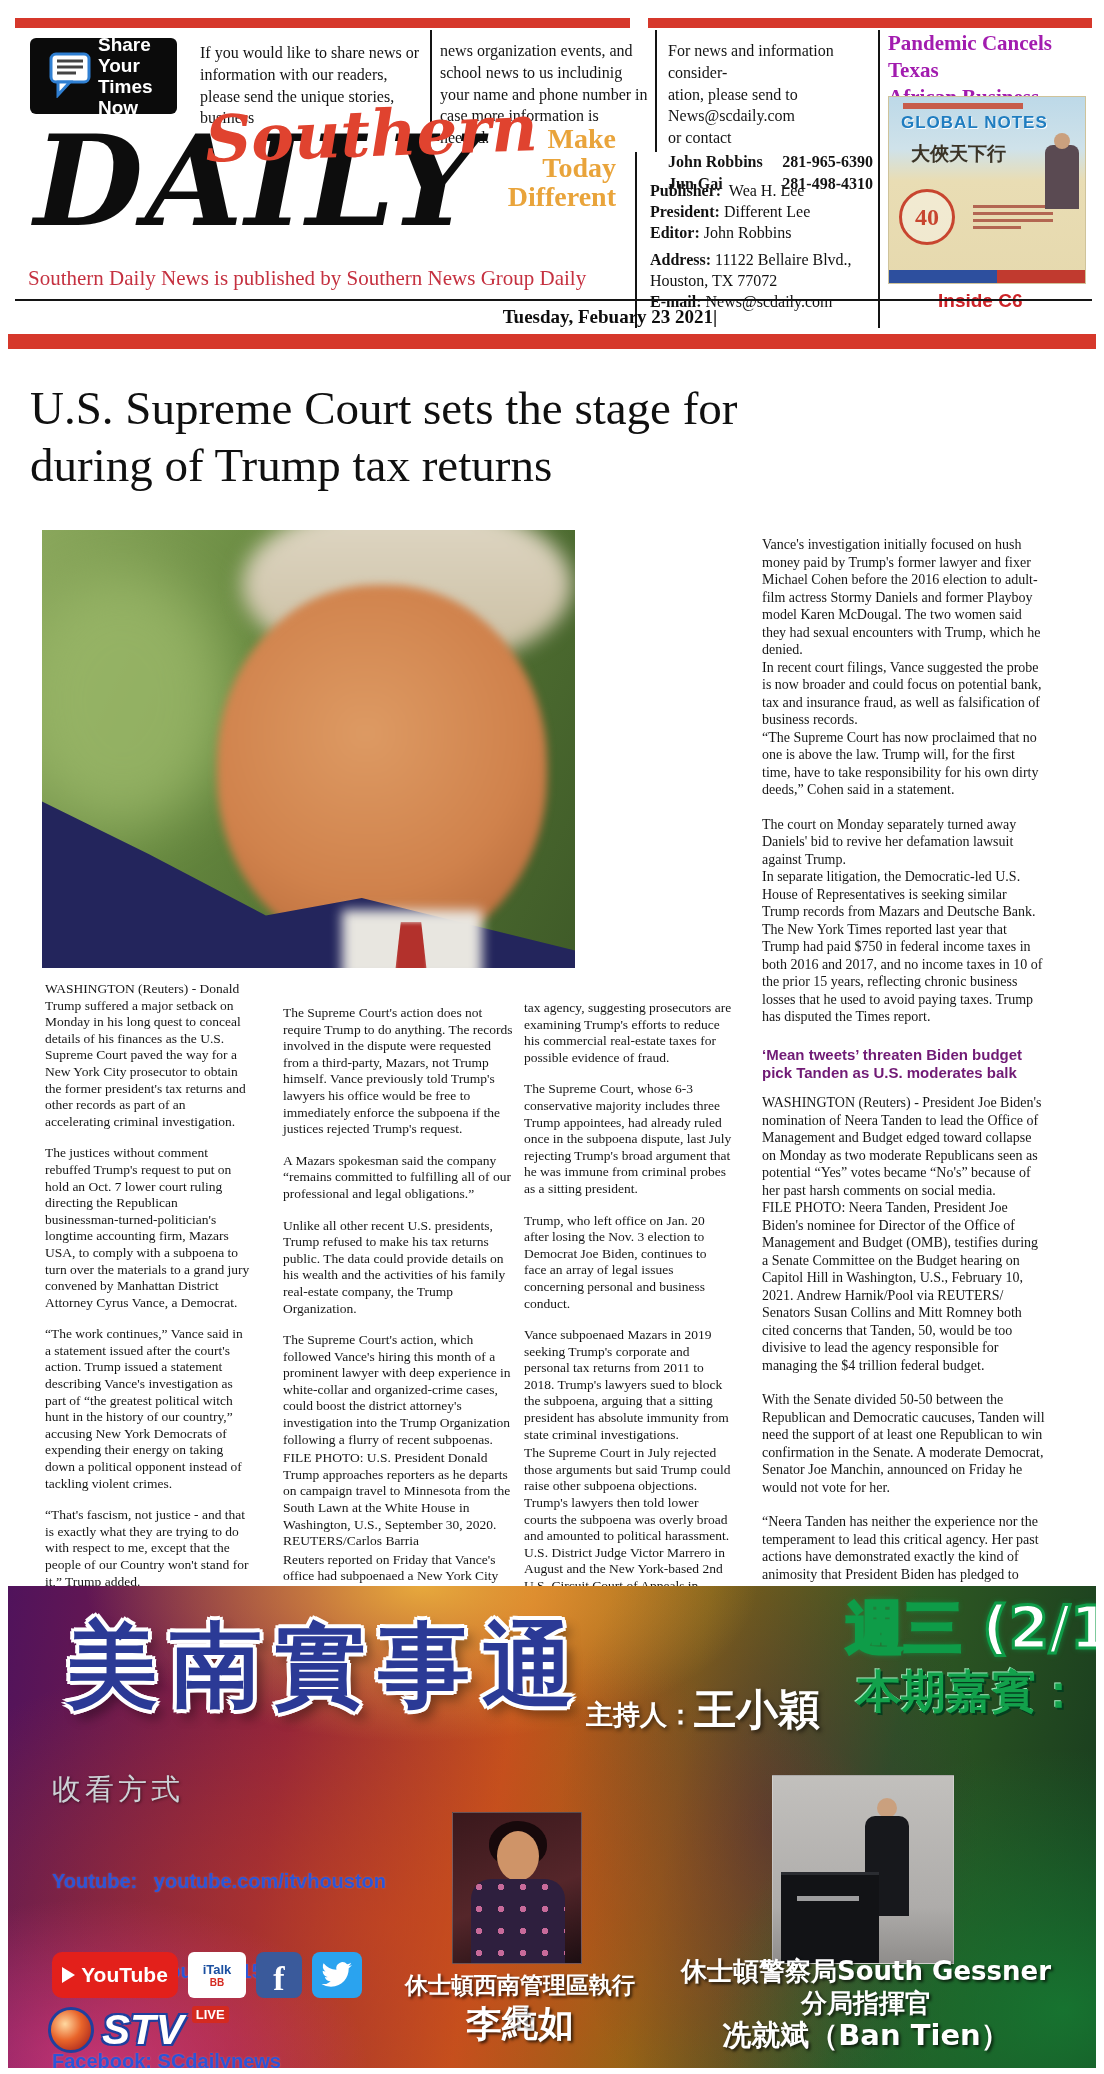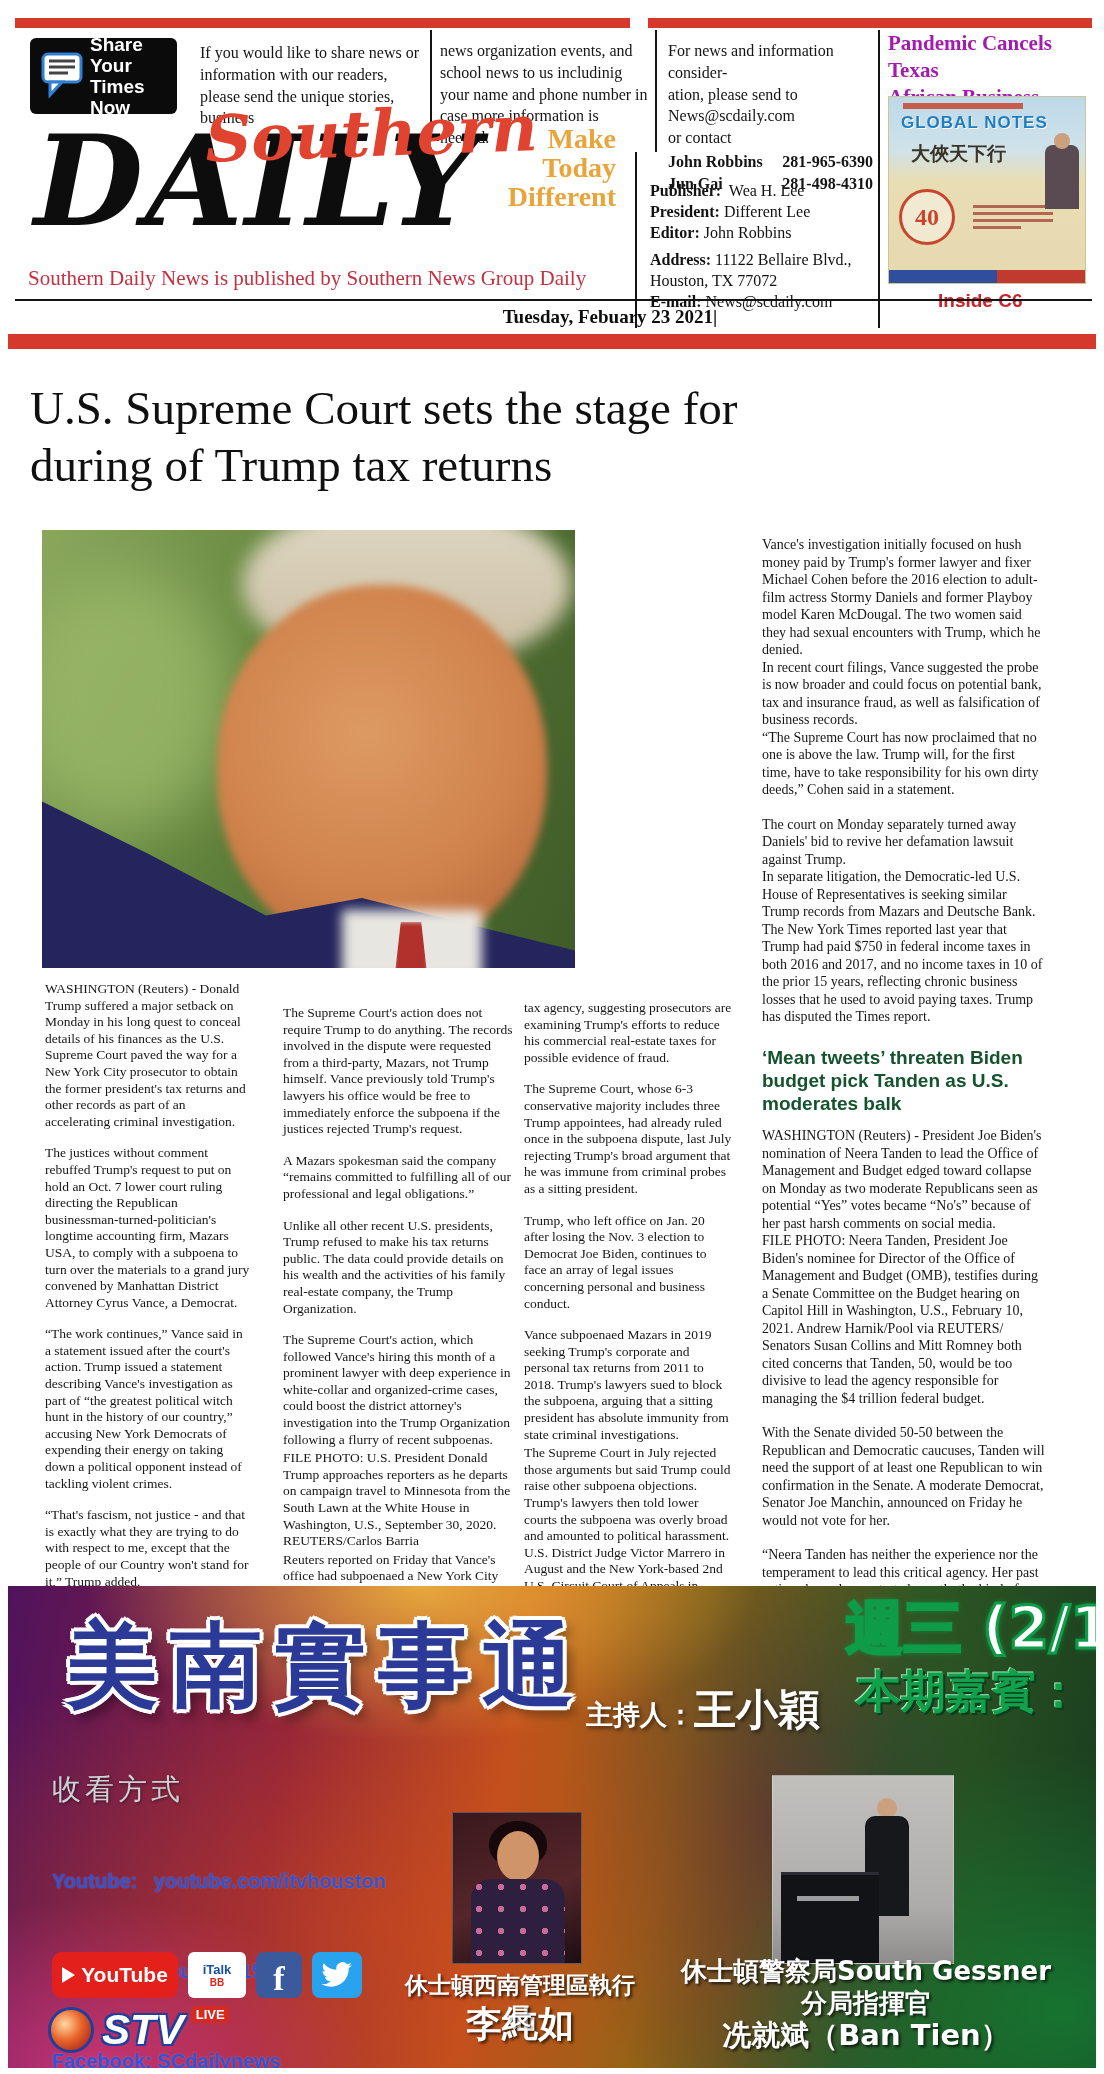--- a/index.html
+++ b/index.html
@@ -7,21 +7,21 @@
   .page{position:relative;width:1104px;height:2074px;background:#fff;
         font-family:"Liberation Serif",serif;color:#111;overflow:hidden}
   .abs{position:absolute}
   .redbar{position:absolute;background:#d6382b}
   .vline{position:absolute;width:2px;background:#141414}
   .hline{position:absolute;height:2px;background:#141414}
   .serif-sm{font-size:16px;line-height:1.36;color:#141414}
   .bold{font-weight:bold}
   
   .share-badge{position:absolute;left:30px;top:38px;width:147px;height:76px;background:#0b0b0b;
-      border-radius:6px;display:flex;align-items:center;padding:10px;gap:6px}
+      border-radius:6px;display:flex;align-items:center;padding:18px;gap:6px}
   .share-badge .txt{color:#fff;font-family:"Liberation Sans",sans-serif;font-weight:bold;
       font-size:19px;line-height:21px}
   .logo-script{position:absolute;left:205px;top:96px;font-family:"DejaVu Serif",serif;
       font-style:italic;font-weight:bold;font-size:64px;color:#e0432f;transform:rotate(-2deg)}
   .logo-main{position:absolute;left:34px;top:118px;font-family:"DejaVu Serif",serif;
       font-style:italic;font-weight:bold;font-size:126px;line-height:1;color:#0d0d0d;letter-spacing:2px}
   .logo-slogan{position:absolute;left:478px;top:124px;width:138px;text-align:right;
       font-weight:bold;font-size:28px;line-height:1.04;color:#e9a43b}
   .tagline{position:absolute;left:28px;top:266px;font-size:21px;color:#c53140}
   .staff-line{font-size:16px;line-height:21px}
@@ -32,22 +32,22 @@
   .dateline{position:absolute;left:170px;top:306px;width:880px;text-align:center;
       font-weight:bold;font-size:19px;color:#0d0d0d}
   
   .headline{position:absolute;left:30px;top:380px;font-size:47px;line-height:1.22;color:#101010}
   .cols{position:absolute;font-size:13.5px;line-height:16.6px;color:#161616}
   .cols p{margin:0 0 15px 0}
   .cols p.tight{margin-bottom:2px}
   .rcol{position:absolute;left:762px;top:536px;width:284px;font-size:14px;line-height:17.5px;color:#161616}
   .rcol p{margin:0}
   .rcol p.gap{margin-top:17px}
-  .subhead{font-family:"Liberation Sans",sans-serif;font-weight:bold;font-size:19px;
-      line-height:1.22;color:#14532d;margin:20px 0 12px 0}
+  .subhead{font-family:"Liberation Sans",sans-serif;font-weight:bold;font-size:15px;
+      line-height:1.22;color:#701a75;margin:20px 0 12px 0}
   
   .photo{position:absolute;left:42px;top:530px;width:533px;height:438px;overflow:hidden;
       background:linear-gradient(115deg,#8aa75c 0%,#66883f 35%,#4d6c30 70%,#3f5b28 100%)}
   .photo .blob1{position:absolute;left:-30px;top:40px;width:220px;height:260px;border-radius:50%;
       background:#9cb96a;filter:blur(30px);opacity:.8}
   .photo .hair{position:absolute;left:200px;top:-30px;width:330px;height:170px;border-radius:50%;
       background:linear-gradient(#e0d8c6,#c9bda0);filter:blur(10px)}
   .photo .face{position:absolute;left:175px;top:55px;width:330px;height:370px;border-radius:48%;
       background:radial-gradient(circle at 45% 40%,#dd9a63 0%,#d0824c 55%,#b96c3c 85%);filter:blur(4px)}
   .photo .suit{position:absolute;inset:0;background:#23255c;

